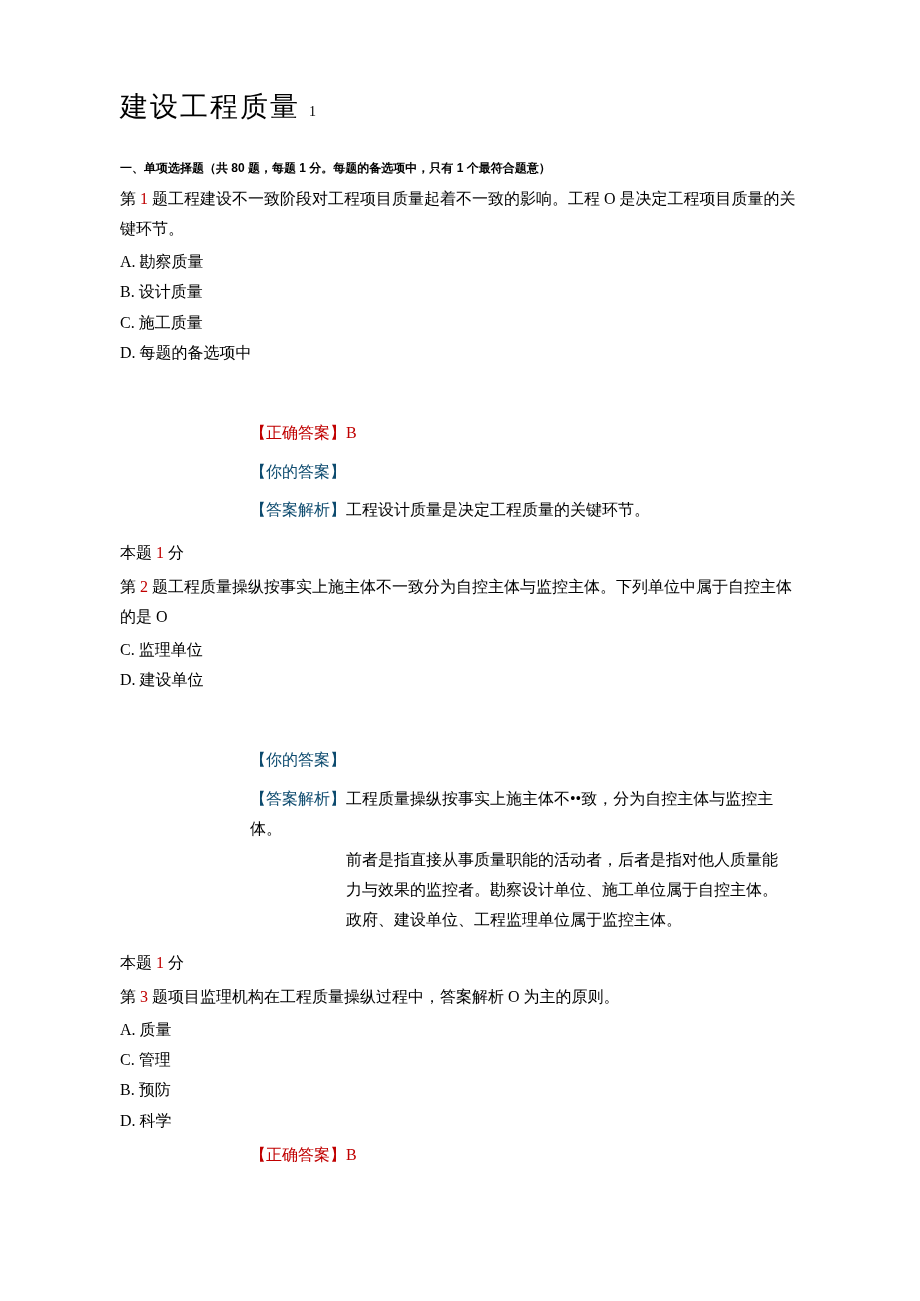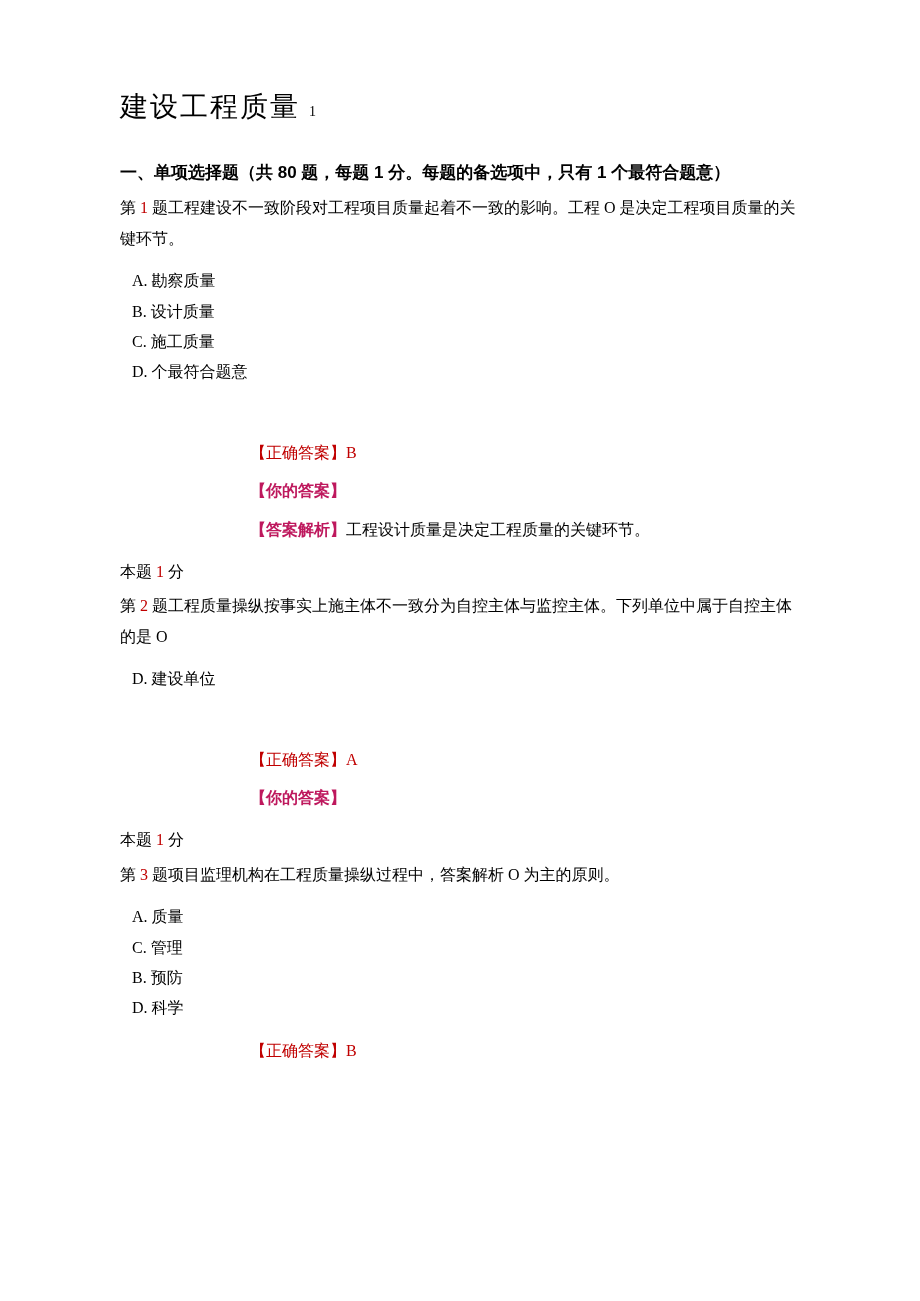--- a/index.html
+++ b/index.html
@@ -20,35 +20,34 @@
       margin-bottom: 24px;
       letter-spacing: 2px;
     }
     .title-sub {
       font-size: 14px;
       vertical-align: baseline;
     }
     .section-header {
       font-family: "SimHei", "黑体", sans-serif;
       font-weight: bold;
-      font-size: 17px;
+      font-size: 12px;
       margin-bottom: 4px;
     }
     .question-block {
       margin-bottom: 2px;
     }
     .q-red {
       color: #c00000;
     }
     .q-blue {
-      color: #be185d;
-      font-weight: bold;
+      color: #0c4a6e;
     }
     .options {
-      margin: 12px;
+      margin: 0;
     }
     .option {
       display: block;
     }
     .answer-block {
       margin: 50px 0 10px 130px;
     }
     .answer-block-tight {
       margin: 4px 0 10px 130px;
     }
@@ -75,21 +74,21 @@
 
 <div class="question-block">
   <span>第</span>
   <span class="q-red">1</span>
   <span>题工程建设不一致阶段对工程项目质量起着不一致的影响。工程 O 是决定工程项目质量的关键环节。</span>
 </div>
 <div class="options">
   <span class="option">A. 勘察质量</span>
   <span class="option">B. 设计质量</span>
   <span class="option">C. 施工质量</span>
-  <span class="option">D. 个最符合题意</span>
+  <span class="option">D. 每题的备选项中</span>
 </div>
 
 <div class="answer-block">
   <div class="answer-line">
     <span class="q-red">【正确答案】</span><span class="q-red">B</span>
   </div>
   <div class="answer-line">
     <span class="q-blue">【你的答案】</span>
   </div>
   <div class="answer-line">
@@ -102,29 +101,33 @@
   <span class="q-red">1</span>
   <span>分</span>
 </div>
 
 <div class="question-block">
   <span>第</span>
   <span class="q-red">2</span>
   <span>题工程质量操纵按事实上施主体不一致分为自控主体与监控主体。下列单位中属于自控主体的是 O</span>
 </div>
 <div class="options">
+  <span class="option">C. 监理单位</span>
   <span class="option">D. 建设单位</span>
 </div>
 
 <div class="answer-block">
   <div class="answer-line">
-    <span class="q-red">【正确答案】</span><span class="q-red">A</span>
+    <span class="q-blue">【你的答案】</span>
   </div>
   <div class="answer-line">
-    <span class="q-blue">【你的答案】</span>
+    <span class="q-blue">【答案解析】</span><span>工程质量操纵按事实上施主体不••致，分为自控主体与监控主体。</span>
+    <div class="explain-indent">前者是指直接从事质量职能的活动者，后者是指对他人质量能</div>
+    <div class="explain-indent">力与效果的监控者。勘察设计单位、施工单位属于自控主体。</div>
+    <div class="explain-indent">政府、建设单位、工程监理单位属于监控主体。</div>
   </div>
 </div>
 
 <div class="score-line">
   <span>本题</span>
   <span class="q-red">1</span>
   <span>分</span>
 </div>
 
 <div class="question-block">

